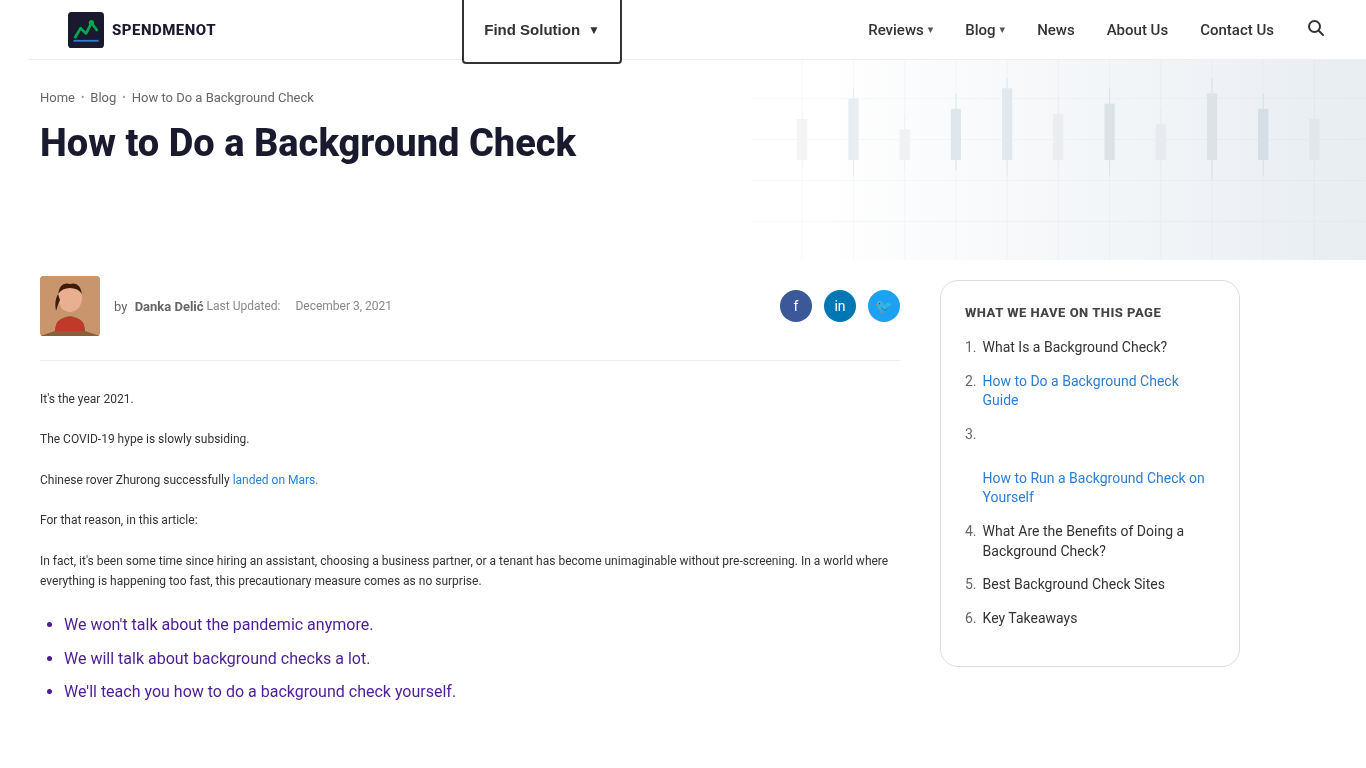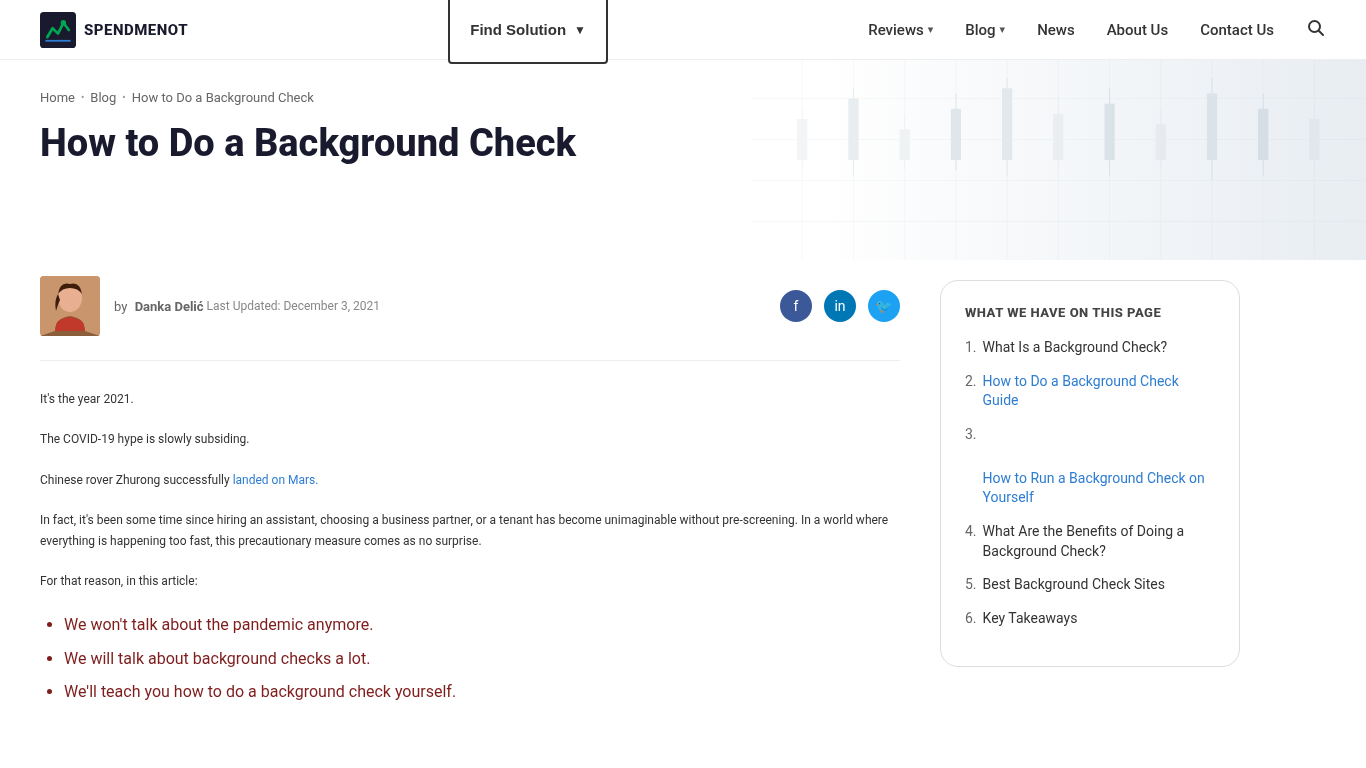--- a/index.html
+++ b/index.html
@@ -9,20 +9,21 @@
     .header {
       display: flex;
       align-items: center;
       justify-content: space-between;
       padding: 0 40px;
       height: 60px;
       border-bottom: 1px solid #eee;
       background: #fff;
       position: relative;
       z-index: 10;
+      margin-left: 28px;
     }
     .logo-area {
       display: flex;
       align-items: center;
       gap: 8px;
       text-decoration: none;
     }
     .logo-icon {
       width: 36px;
       height: 36px;
@@ -180,21 +181,21 @@
       margin-bottom: 20px;
     }
     .article-content a { color: #2d7dd2; text-decoration: none; }
     .article-content ul {
       margin: 0 0 20px 0;
       padding-left: 24px;
     }
     .article-content ul li {
       font-size: 16px;
       line-height: 1.7;
-      color: #7f1d1d;
+      color: #4c1d95;
       margin-bottom: 6px;
     }
 
     
     .toc-sidebar {
       width: 300px;
       flex-shrink: 0;
       padding-top: 20px;
     }
     .toc-box {
@@ -358,21 +359,21 @@
             <path d="M16 50 Q16 43 30 41 Q44 43 44 50 L45 55 L15 55Z" fill="#c0392b"></path>
           </svg>
         </div>
         <div class="author-info">
           <span class="author-by">
             <span>by</span>
             <strong style="margin-left:4px;">Danka Delić</strong>
           </span>
           <span class="author-date">
             <span>Last Updated:</span>
-            <span style="margin-left:0;">December 3, 2021</span>
+            <span style="margin-left:12px;">December 3, 2021</span>
           </span>
         </div>
       </div>
 
       <div class="social-icons">
         <a class="social-btn facebook" href="#">
           <span>f</span>
         </a>
         <a class="social-btn linkedin" href="#">
           <span>in</span>
@@ -380,22 +381,22 @@
         <a class="social-btn twitter" href="#">
           <span>🐦</span>
         </a>
       </div>
     </div>
 
     <div class="article-content">
       <p>It's the year 2021.</p>
       <p>The COVID-19 hype is slowly subsiding.</p>
       <p>Chinese rover Zhurong successfully <a href="#">landed on Mars.</a></p>
+      <p>For that reason, in this article:</p>
       <p>In fact, it's been some time since hiring an assistant, choosing a business partner, or a tenant has become unimaginable without pre-screening. In a world where everything is happening too fast, this precautionary measure comes as no surprise.</p>
-      <p>For that reason, in this article:</p>
       <ul>
         <li>We won't talk about the pandemic anymore.</li>
         <li>We will talk about background checks a lot.</li>
         <li>We'll teach you how to do a background check yourself.</li>
       </ul>
     </div>
 
   </div>
 
   <aside class="toc-sidebar">

